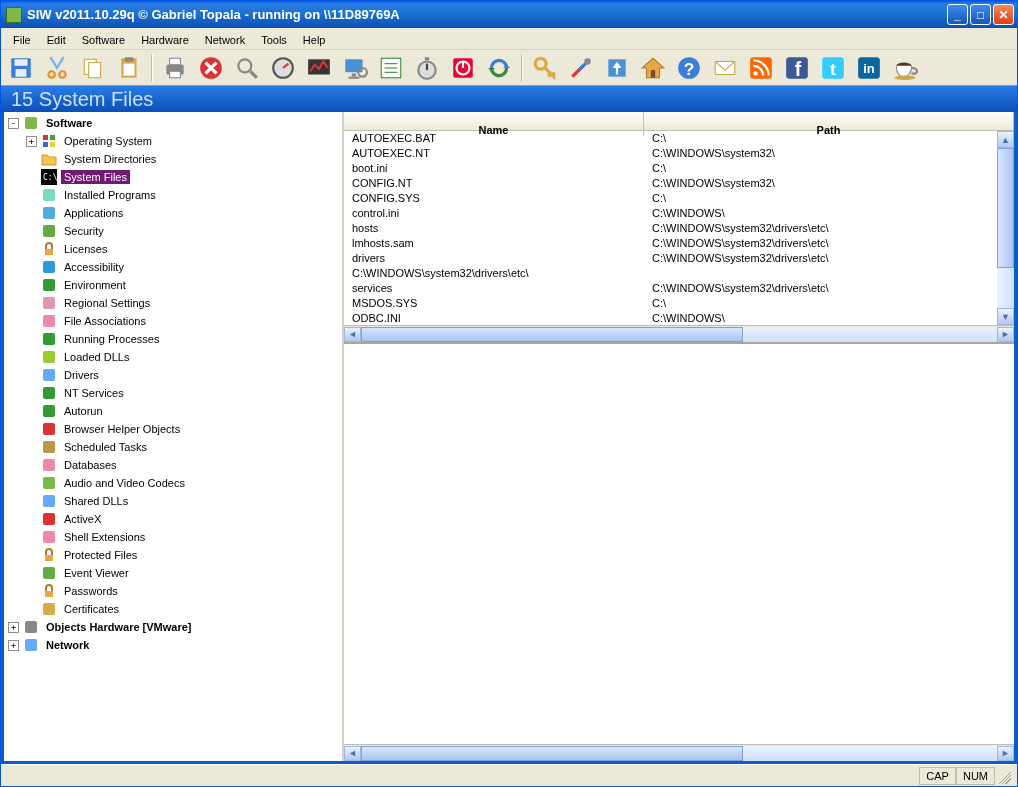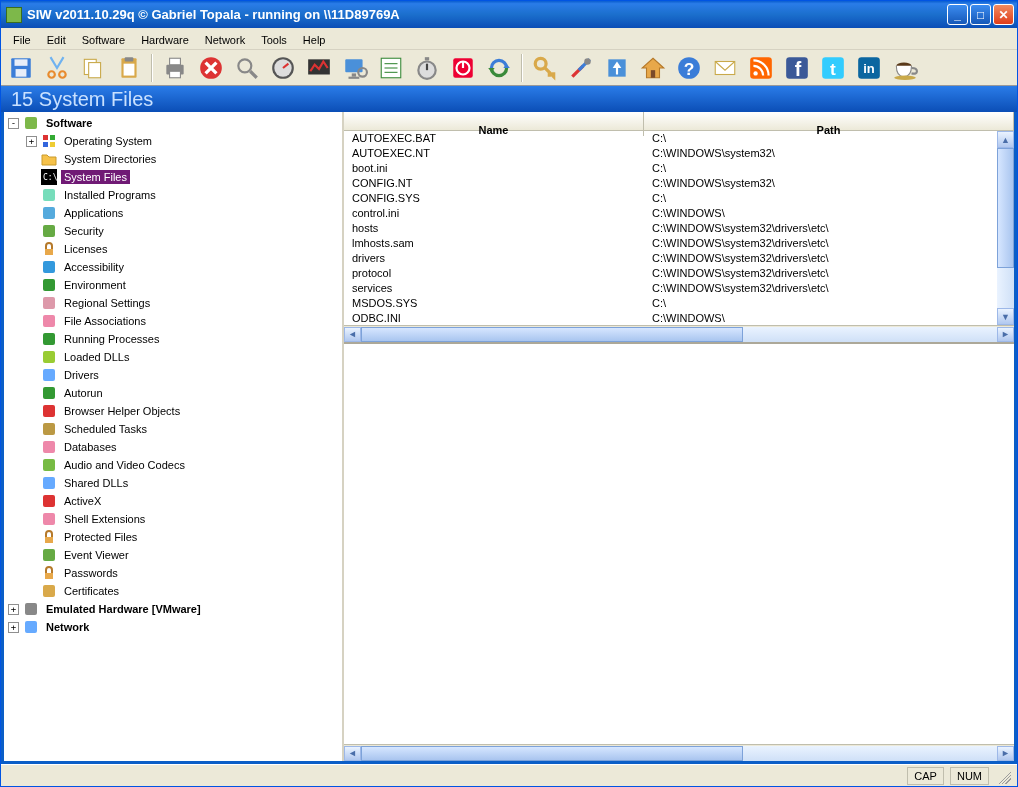--- a/index.html
+++ b/index.html
@@ -168,21 +168,20 @@
 .detail-body { flex:1; }
 
 .statusbar {
   height: 22px;
   background: #ece9d8;
   border-top: 1px solid #fff;
   display: flex;
   align-items: center;
   justify-content: flex-end;
   padding: 0 6px;
-  gap: 6px;
   font-size: 11px;
 }
 .statusbar .cell { border:1px solid #c0bead; padding:1px 6px; height:18px; display:flex; align-items:center;}
 .statusbar .grip { width:16px; height:16px; background:
   linear-gradient(135deg, transparent 60%, #9d9d9d 60%, #9d9d9d 65%, transparent 65%,
   transparent 70%, #9d9d9d 70%, #9d9d9d 75%, transparent 75%,
   transparent 80%, #9d9d9d 80%, #9d9d9d 85%, transparent 85%);
 }
 </style>
 </head>
@@ -560,20 +559,31 @@
                 </div>
               </li>
               <li>
                 <div class="tree-row">
                   <span class="expander none">+</span>
                   <span class="node-icon">
                     <svg width="16" height="16">
                       <rect x="2" y="2" width="12" height="12" rx="2" fill="#393"></rect>
                     </svg>
                   </span>
+                  <span class="node-label">NT Services</span>
+                </div>
+              </li>
+              <li>
+                <div class="tree-row">
+                  <span class="expander none">+</span>
+                  <span class="node-icon">
+                    <svg width="16" height="16">
+                      <rect x="2" y="2" width="12" height="12" rx="2" fill="#393"></rect>
+                    </svg>
+                  </span>
                   <span class="node-label">Autorun</span>
                 </div>
               </li>
               <li>
                 <div class="tree-row">
                   <span class="expander none">+</span>
                   <span class="node-icon">
                     <svg width="16" height="16">
                       <rect x="2" y="2" width="12" height="12" rx="2" fill="#d33"></rect>
                     </svg>
@@ -696,21 +706,21 @@
             </ul>
           </li>
           <li>
             <div class="tree-row bold">
               <span class="expander">+</span>
               <span class="node-icon">
                 <svg width="16" height="16">
                   <rect x="2" y="2" width="12" height="12" rx="2" fill="#888"></rect>
                 </svg>
               </span>
-              <span class="node-label">Emulated Hardware [VMware]</span>
+              <span class="node-label">Objects Hardware [VMware]</span>
             </div>
           </li>
           <li>
             <div class="tree-row bold">
               <span class="expander">+</span>
               <span class="node-icon">
                 <svg width="16" height="16">
                   <rect x="2" y="2" width="12" height="12" rx="2" fill="#6af"></rect>
                 </svg>
               </span>
@@ -757,21 +767,20 @@
           </div>
           <div class="list-row">
             <div class="cell col-name">lmhosts.sam</div>
             <div class="cell col-path">C:\WINDOWS\system32\drivers\etc\</div>
           </div>
           <div class="list-row">
             <div class="cell col-name">drivers</div>
             <div class="cell col-path">C:\WINDOWS\system32\drivers\etc\</div>
           </div>
           <div class="list-row">
-            <div class="cell col-name">protocol</div>
             <div class="cell col-path">C:\WINDOWS\system32\drivers\etc\</div>
           </div>
           <div class="list-row">
             <div class="cell col-name">services</div>
             <div class="cell col-path">C:\WINDOWS\system32\drivers\etc\</div>
           </div>
           <div class="list-row">
             <div class="cell col-name">MSDOS.SYS</div>
             <div class="cell col-path">C:\</div>
           </div>

